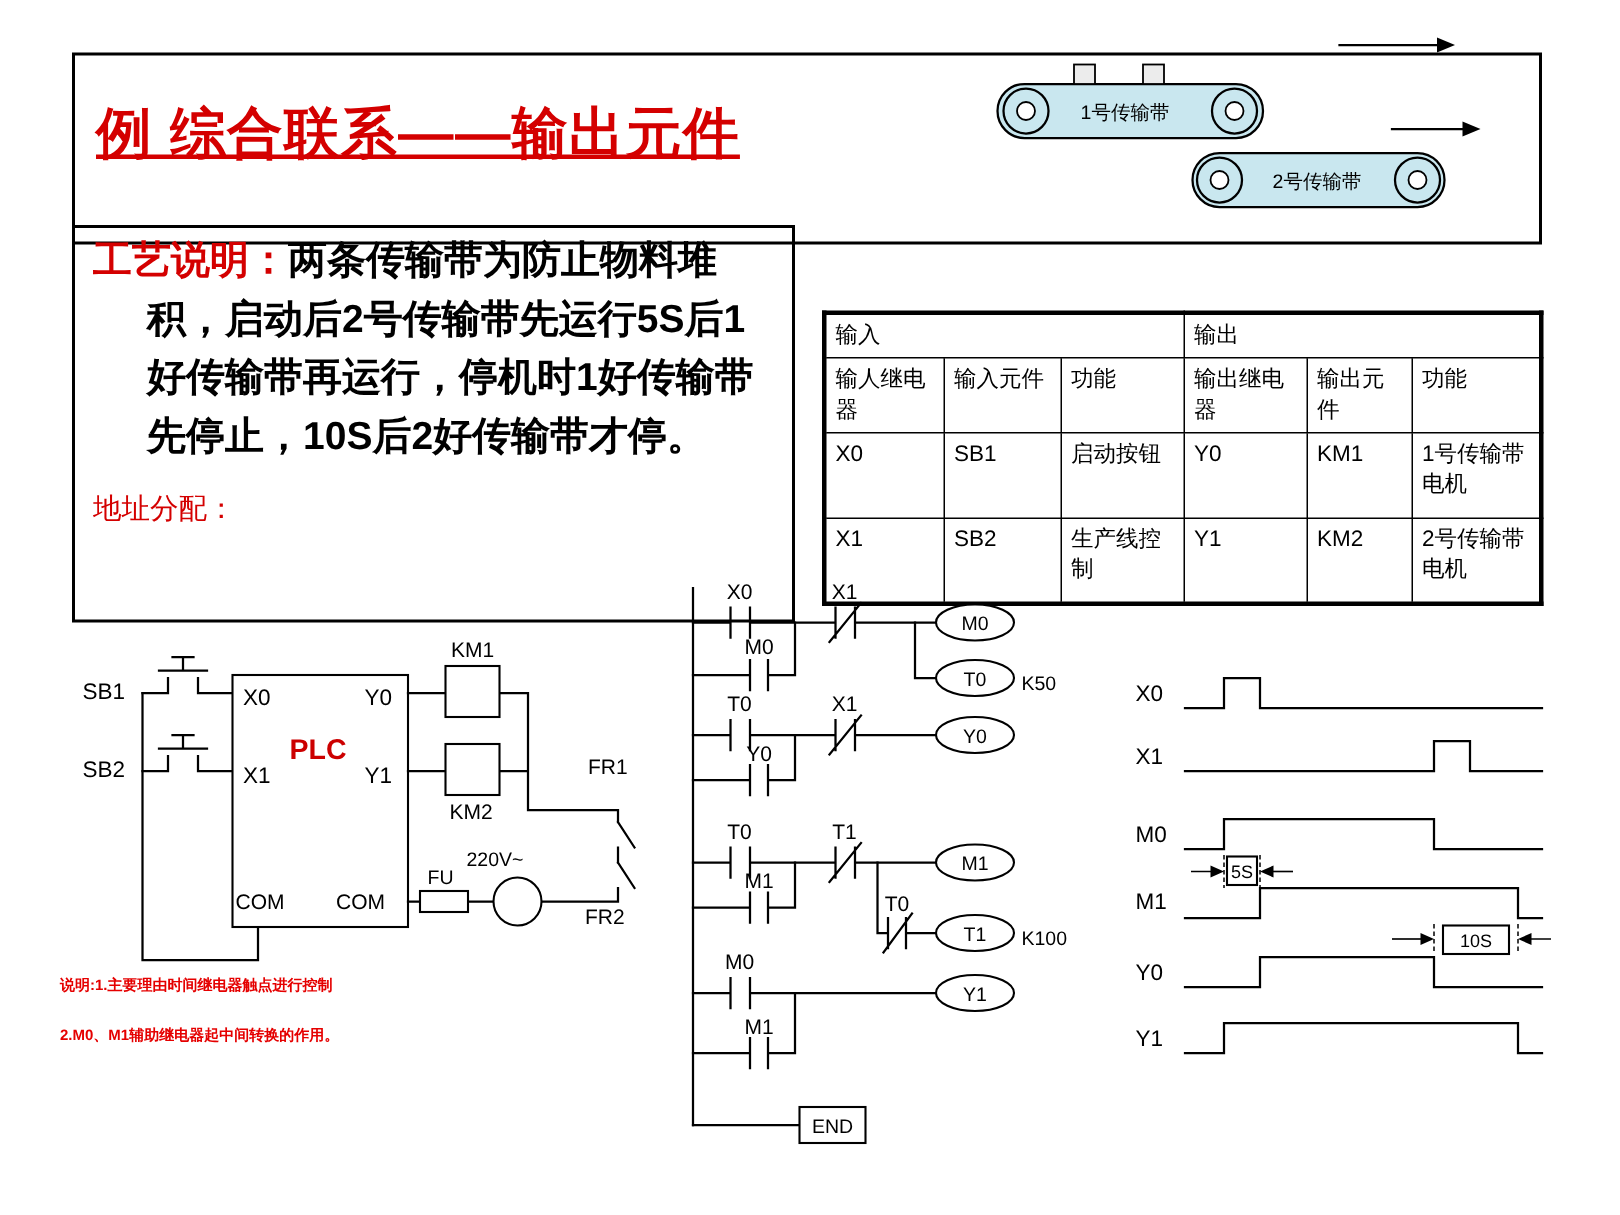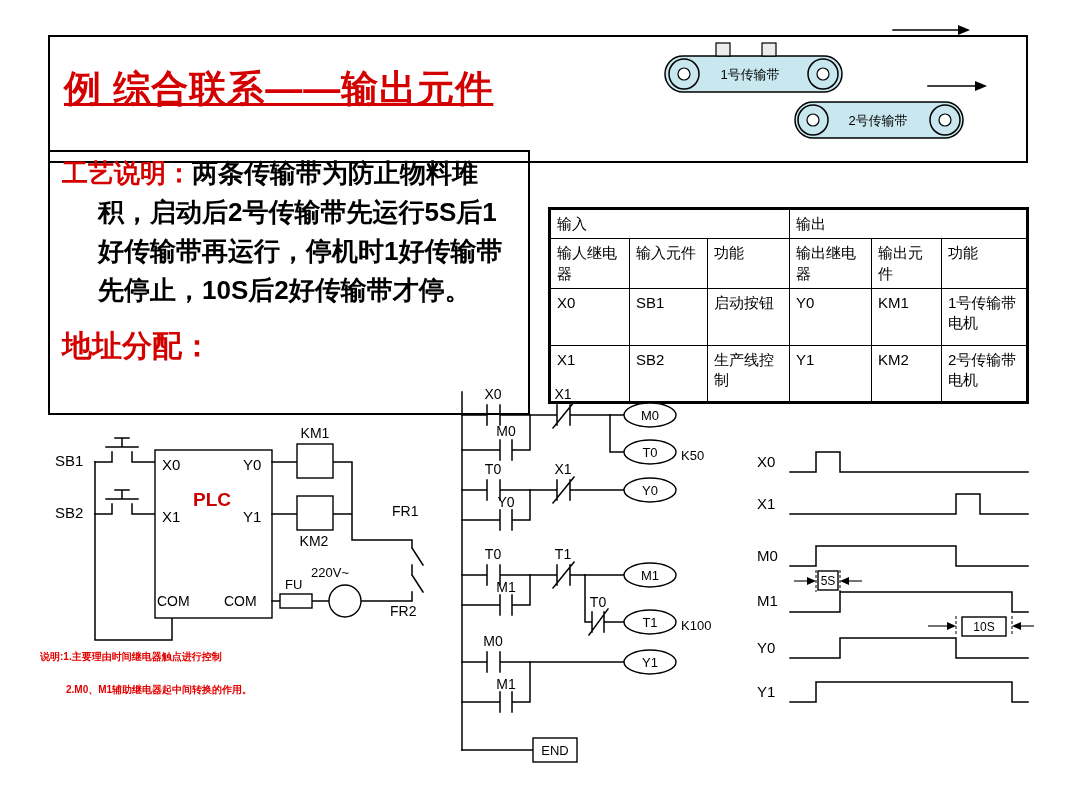--- a/index.html
+++ b/index.html
@@ -15,21 +15,21 @@
 
   .title {
     left:64px; top:64px; width:560px;
     font-size:37px; font-weight:bold; color:#d40000;
     text-decoration:underline; letter-spacing:1px;
   }
 
   .desc { left:62px; top:154px; width:458px; }
   .process { font-size:26px; line-height:1.5; padding-left:36px; text-indent:-36px; font-weight:700; }
   .red { color:#d40000; }
-  .red-item { color:#d40000; font-size:30px; margin-top:11px; font-weight:700; }
+  .red-item { color:#d40000; font-size:19px; margin-top:11px; font-weight:400; }
 
   table.io-table {
     left:548px; top:178px; width:478px;
     border-collapse:collapse; border:3px solid #000;
     font-size:15px; line-height:1.35; table-layout:fixed;margin-top:29px;
   }
   table.io-table th, table.io-table td {
     border:1px solid #000; text-align:left; vertical-align:top;
     padding:4px 6px; font-weight:normal;
   }
@@ -44,21 +44,21 @@
   .wthin{ stroke:#000; stroke-width:1.1; fill:none; }
   .fillw{ fill:#fff; stroke:#000; stroke-width:1.4; }
   .belt { fill:#c9e7ef; stroke:#000; stroke-width:1.5; }
   .roller{ fill:#fff; stroke:#000; stroke-width:1.2; }
   .item { fill:#ececec; stroke:#000; stroke-width:1.2; }
   .tick { stroke:#000; stroke-width:1; stroke-dasharray:3,2; fill:none; }
   .ah   { fill:#000; stroke:none; }
 
   .notes { left:40px; top:650px; width:420px; }
   .note-line { color:#e50000; font-weight:bold; font-size:10px; margin-bottom:19px; }
-  .note-indent { margin-left:26px; }
+  .note-indent { }
 </style>
 </head>
 <body>
 
 <div class="abs banner-box"></div>
 <div class="abs text-box"></div>
 
 <div class="abs title">例  综合联系——输出元件</div>
 
 <svg class="abs" style="left:640px;top:18px" width="400" height="150" viewBox="640 18 400 150">

